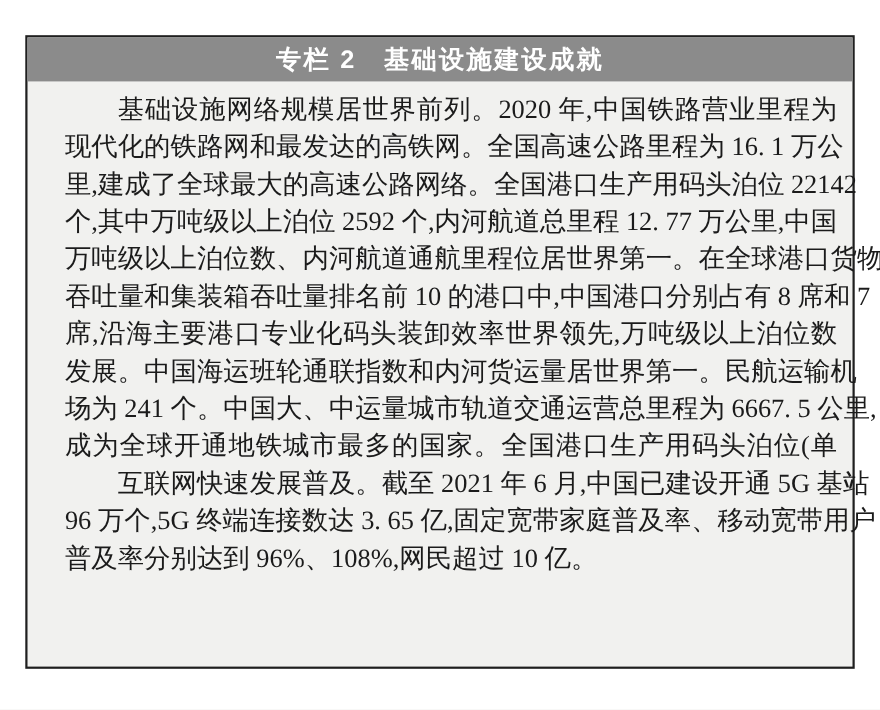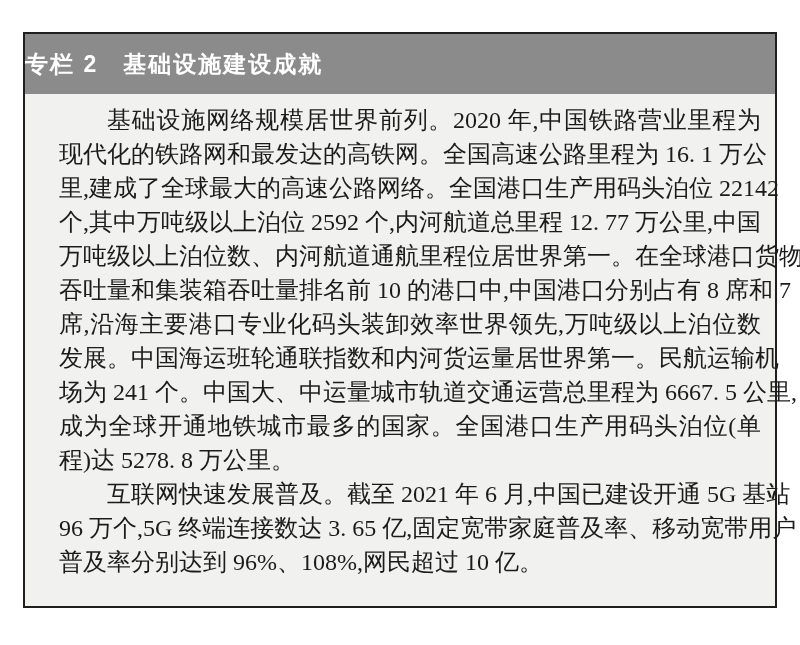--- a/index.html
+++ b/index.html
@@ -13,25 +13,25 @@
   .panel {
     position: absolute;
     left: 23px;
     top: 32px;
     width: 754px;
     height: 576px;
     border: 2px solid #1f1f1f;
     background: #f1f1ef;
   }
   .panel-header {
-    height: 60px;
+    height: 40px;
     background: #8b8b8b;
     display: flex;
     align-items: center;
-    justify-content: flex-start;
+    justify-content: center;
   }
   .panel-title {
     color: #ffffff;
     font-family: "Liberation Sans", "DejaVu Sans", sans-serif;
     font-weight: bold;
     font-size: 23px;
     letter-spacing: 2px;
   }
   .panel-body {
     padding: 9px 14px 0 15px;
@@ -63,21 +63,20 @@
       <div class="line indent">基础设施网络规模居世界前列。2020 年,中国铁路营业里程为</div>
       <div class="line">现代化的铁路网和最发达的高铁网。全国高速公路里程为 16. 1 万公</div>
       <div class="line">里,建成了全球最大的高速公路网络。全国港口生产用码头泊位 22142</div>
       <div class="line">个,其中万吨级以上泊位 2592 个,内河航道总里程 12. 77 万公里,中国</div>
       <div class="line">万吨级以上泊位数、内河航道通航里程位居世界第一。在全球港口货物</div>
       <div class="line">吞吐量和集装箱吞吐量排名前 10 的港口中,中国港口分别占有 8 席和 7</div>
       <div class="line">席,沿海主要港口专业化码头装卸效率世界领先,万吨级以上泊位数</div>
       <div class="line">发展。中国海运班轮通联指数和内河货运量居世界第一。民航运输机</div>
       <div class="line">场为 241 个。中国大、中运量城市轨道交通运营总里程为 6667. 5 公里,</div>
       <div class="line">成为全球开通地铁城市最多的国家。全国港口生产用码头泊位(单</div>
-      <div class="line para-end">程)达 5278. 8 万公里。</div>
     </div>
     <div class="paragraph">
       <div class="line indent">互联网快速发展普及。截至 2021 年 6 月,中国已建设开通 5G 基站</div>
       <div class="line">96 万个,5G 终端连接数达 3. 65 亿,固定宽带家庭普及率、移动宽带用户</div>
       <div class="line para-end">普及率分别达到 96%、108%,网民超过 10 亿。</div>
     </div>
   </div>
 </div>
 
 </body></html>

